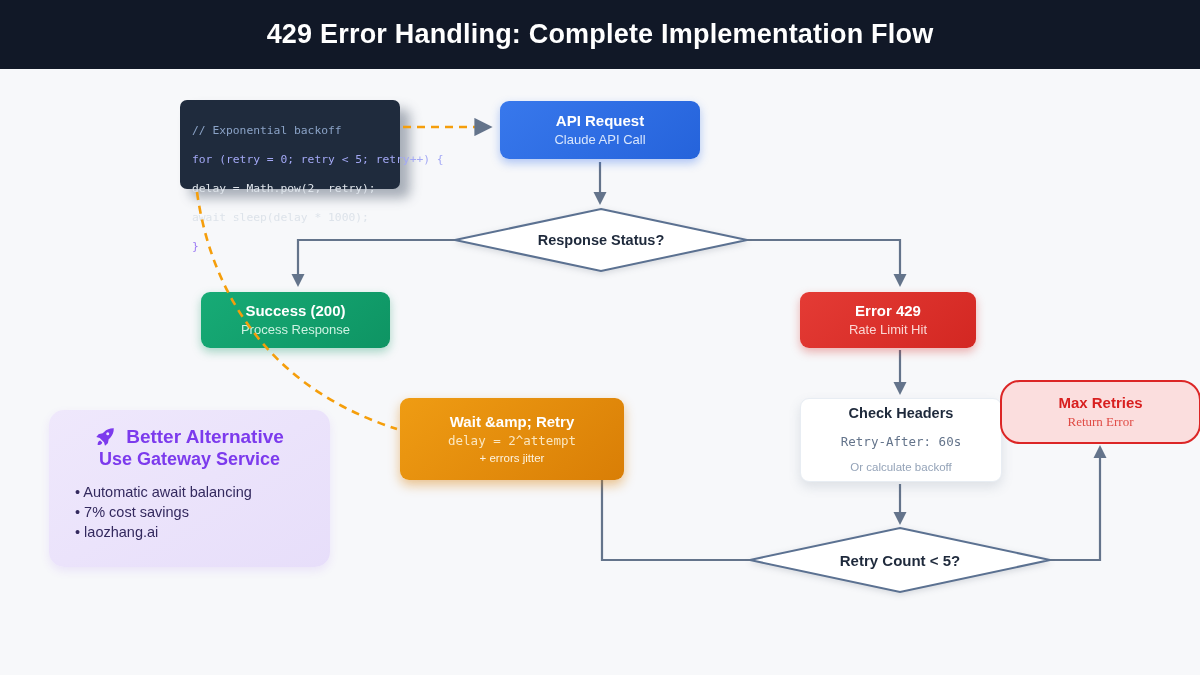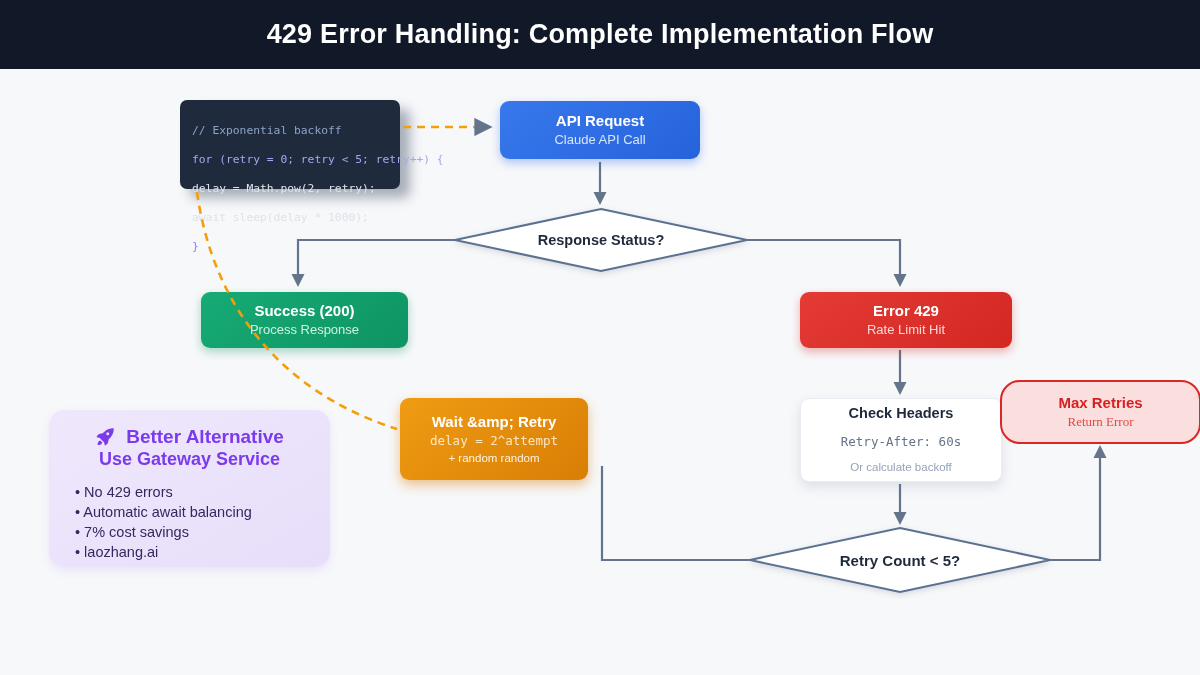--- a/index.html
+++ b/index.html
@@ -31,47 +31,47 @@
   .node .s{font-size:13px;}
   .node .m{font-family:"DejaVu Sans Mono", monospace;font-size:12.5px;}
   .node .n{font-size:11.5px;}
   .blue{
     left:500px;top:101px;width:200px;height:58px;
     background:linear-gradient(140deg,#3878ec,#2563db);
     color:#fff;box-shadow:0 4px 10px rgba(37,99,235,.35);
   }
   .blue .s{color:#d8e6fd;}
   .green{
-    left:201px;top:292px;width:207px;height:56px;
+    left:201px;top:292px;width:189px;height:56px;
     background:linear-gradient(140deg,#17ab76,#0e9463);
     color:#fff;box-shadow:0 4px 10px rgba(16,148,99,.35);
   }
   .green .s{color:#cdf2e2;}
   .red{
-    left:800px;top:292px;width:212px;height:56px;
+    left:800px;top:292px;width:176px;height:56px;
     background:linear-gradient(140deg,#e43b35,#d32722);
     color:#fff;box-shadow:0 4px 10px rgba(211,39,34,.35);
   }
   .red .s{color:#fbd7d4;}
   .white{
     left:800px;top:398px;width:200px;height:82px;
     background:#ffffff;border:1px solid #e8edf3;color:#1e293b;
     box-shadow:0 5px 12px rgba(100,116,139,.18);gap:10px;
   }
   .white .m{color:#64748b;}
   .white .n{color:#94a3b8;}
   .pink{
     left:1000px;top:380px;width:197px;height:60px;
     background:#fbdede;border:2px solid #dc2626;color:#dc2626;
     border-radius:20px;
   }
   .pink .t{color:#d81f1f;}
   .pink .s{color:#e04b45;font-size:13px;font-family:Liberation Serif, serif;}
   .orange{
-    left:400px;top:398px;width:188px;height:82px;
+    left:400px;top:398px;width:224px;height:82px;
     background:linear-gradient(140deg,#ef9c13,#d97e06);
     color:#fff;box-shadow:0 5px 12px rgba(217,126,6,.45);gap:1px;
   }
   .orange .m{color:#fbe7c0;}
   .orange .n{color:#fdf3e0;}
   
   .dlabel{
     position:absolute;z-index:2;transform:translate(-50%,-50%);
     font-weight:bold;font-size:14.5px;color:#1e293b;white-space:nowrap;
   }
@@ -168,34 +168,33 @@
 <div class="node pink">
   <span class="t">Max Retries</span>
   <span class="s">Return Error</span>
 </div>
 
 <div class="dlabel" style="left:900px;top:560px;font-size:15px;">Retry Count &lt; 5?</div>
 
 <div class="node orange">
   <span class="t">Wait &amp;amp; Retry</span>
   <span class="m">delay = 2^attempt</span>
-  <span class="n">+ random random</span>
+  <span class="n">+ errors jitter</span>
 </div>
 
 <div class="panel">
   <div class="title-row">
     <svg class="rocket" viewBox="0 0 24 24">
       <path fill="#7c3aed" d="M22.5 1.5c-4.3-.2-8.6 1.4-11.6 4.4L9.2 7.6 5 8.4c-.5.1-.9.4-1.2.8L1.6 12l4.1 1.2 5.1 5.1L12 22.4l2.8-2.2c.4-.3.7-.7.8-1.2l.8-4.2 1.7-1.7c3-3 4.6-7.3 4.4-11.6zM15.3 10a1.8 1.8 0 1 1 0-3.6 1.8 1.8 0 0 1 0 3.6z"></path>
       <path fill="#7c3aed" d="M6.3 16.2c-1.2.3-2.3 1.3-2.8 2.6-.3.9-.4 1.9-.3 2.9 1 .1 2 0 2.9-.3 1.3-.5 2.3-1.6 2.6-2.8l-2.4-2.4z"></path>
     </svg>
     <span>Better Alternative</span>
   </div>
   <div class="subtitle">Use Gateway Service</div>
   <ul>
-    <li>• No 429 errors</li>
     <li>• Automatic await balancing</li>
     <li>• 7% cost savings</li>
     <li>• laozhang.ai</li>
   </ul>
 </div>
 
 <svg class="svg-layer layer-dashed" viewBox="0 0 1200 675">
   <defs>
     <marker id="ah2" markerWidth="7" markerHeight="7" refX="1" refY="3.5" orient="auto" markerUnits="strokeWidth">
       <path d="M0,0 L7,3.5 L0,7 z" fill="#64748b"></path>

